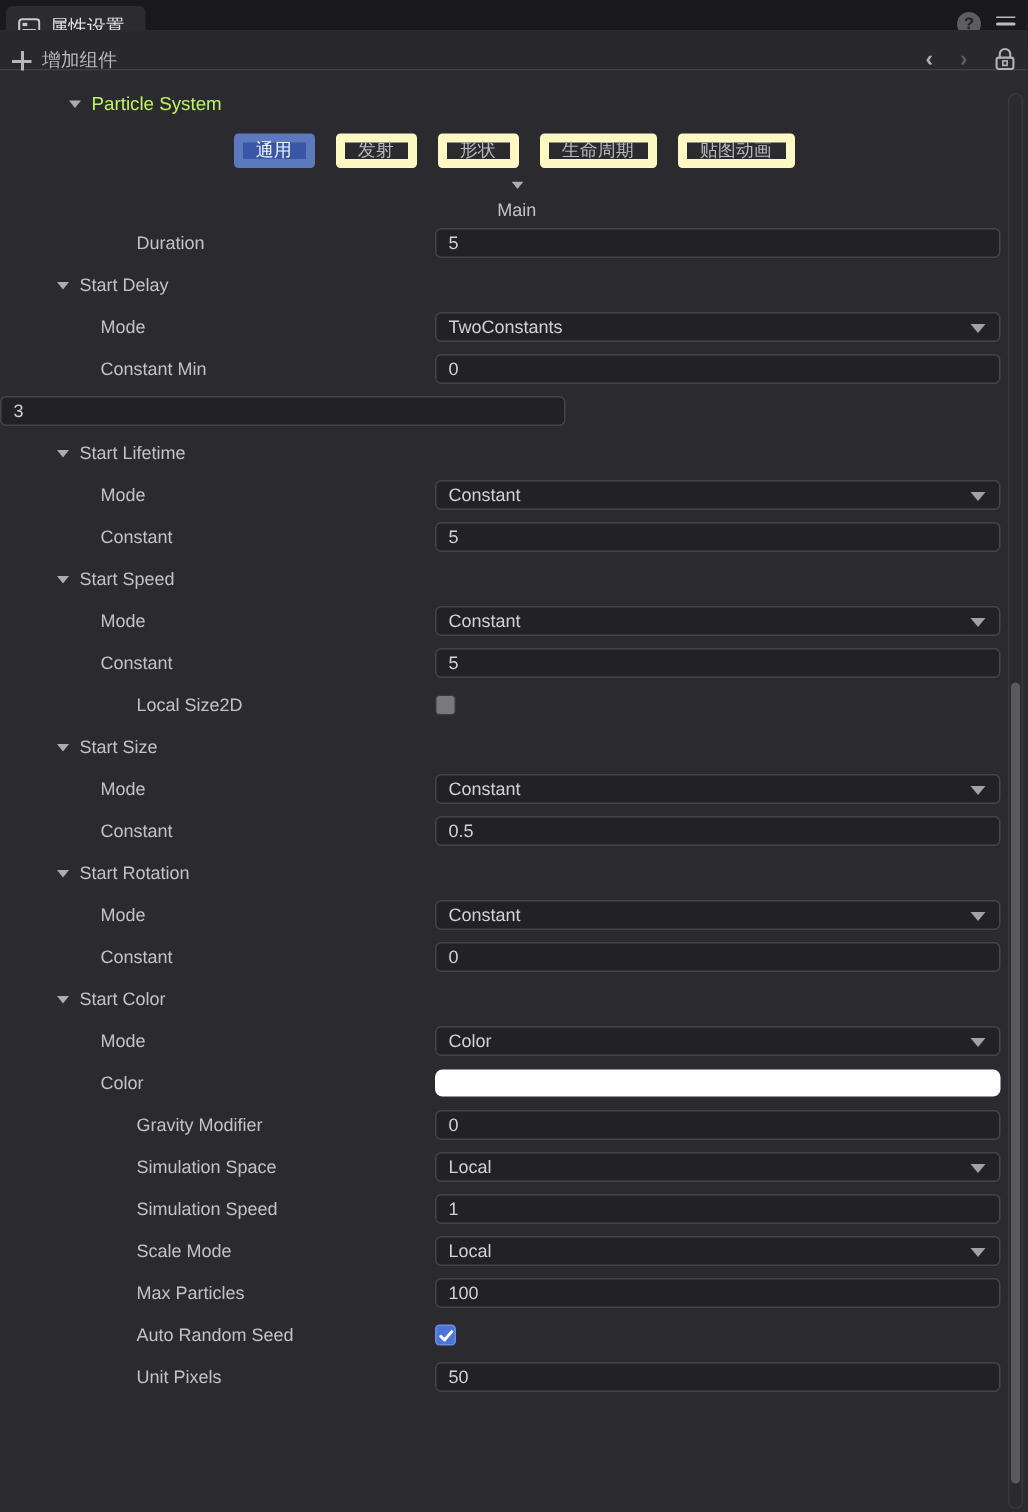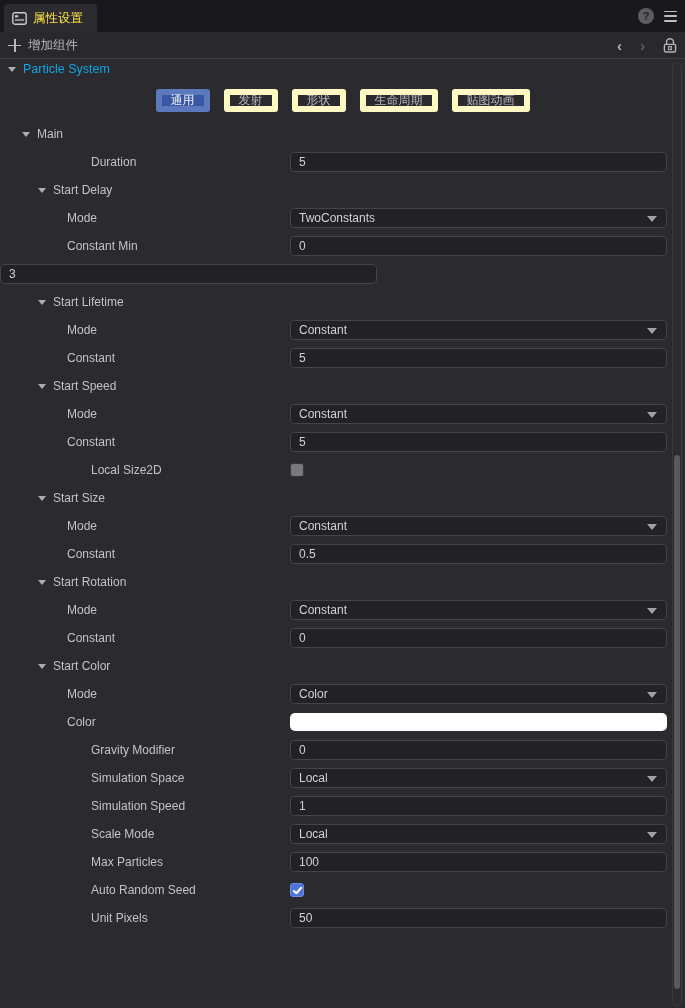--- a/index.html
+++ b/index.html
@@ -7,62 +7,62 @@
   body {
     font-family:"Liberation Sans","DejaVu Sans",sans-serif;
     background:#2b2a2e; color:#c5c4c7; font-size:12px;
     overflow:hidden; position:relative;
   }
   
   .titlebar { position:absolute; top:0; left:0; right:0; height:32px; background:#19181b; }
   .panel-tab {
     position:absolute; left:4px; top:4px; height:28px; padding:0 14px 0 8px;
     background:#2c2b2f; border-radius:4px 4px 0 0;
-    display:flex; align-items:center; gap:6px; color:#fde047; font-size:12.5px;
+    display:flex; align-items:center; gap:6px; color:#e5e5e5; font-size:12.5px;
   }
   .panel-icon { width:15px; height:13px; display:inline-block; }
   .titlebar-right { position:absolute; right:8px; top:0; height:32px; display:flex; align-items:center; gap:10px; }
   .help-circle {
     width:16px; height:16px; border-radius:50%; background:#5d5c60; color:#232226;
     display:flex; align-items:center; justify-content:center; font-size:11px; font-weight:bold; cursor:pointer;
   }
   .menu-lines { width:13px; height:11px; display:flex; flex-direction:column; justify-content:space-between; cursor:pointer; }
   .menu-lines i { display:block; height:1.6px; background:#bdbcbf; border-radius:1px; }
   
   .toolbar {
-    position:absolute; top:32px; left:0; right:0; height:27px; background:#29282c;
-    border-bottom:1px solid #3f3e42; display:flex; align-items:center; padding:0 8px;
+    position:absolute; top:20px; left:0; right:0; height:27px; background:#29282c;
+    border-bottom:1px solid #3f3e42; display:flex; align-items:flex-start; padding:12px 8px;
   }
   .add-component { display:flex; align-items:center; gap:7px; color:#b8b7ba; font-size:12.5px; cursor:pointer; }
   .plus-icon { position:relative; width:13px; height:13px; display:inline-block; }
   .plus-icon:before, .plus-icon:after { content:""; position:absolute; background:#b8b7ba; }
   .plus-icon:before { left:6px; top:0; width:1.6px; height:13px; }
   .plus-icon:after  { left:0; top:6px; width:13px; height:1.6px; }
   .toolbar-right { margin-left:auto; display:flex; align-items:center; gap:18px; }
   .chev { font-size:15px; line-height:1; cursor:pointer; font-weight:bold; }
   .chev.back { color:#b3b2b5; }
   .chev.fwd  { color:#5e5d61; }
   .lock-icon { width:14px; height:15px; display:inline-block; cursor:pointer; }
   
   .content { position:absolute; top:60px; left:0; right:0; bottom:0; }
-  .ps-header { height:18px; display:flex; align-items:center; padding-left:8px; gap:7px; color:#0ea5e9; font-size:12.5px; cursor:pointer; }
+  .ps-header { height:18px; display:flex; align-items:center; padding-left:8px; gap:7px; color:#bef264; font-size:12.5px; cursor:pointer;margin-left:38px; }
   .tri { width:0; height:0; border-left:4.5px solid transparent; border-right:4.5px solid transparent; border-top:5.5px solid #adacb0; display:inline-block; }
   
   .tabs { margin-top:11px; height:24px; display:flex; justify-content:center; gap:14px; }
   .tab-btn {
     height:23px; padding:0 9px; display:flex; align-items:center;
     border:6px solid #fef9c3; border-radius:3px; background:transparent;
     color:#b8b7ba; font-size:12px; cursor:pointer; white-space:nowrap;
   }
   .tab-btn.active { background:#3a57a5; border-color:#5d79bd; color:#f2f4f8; }
   
   .rows { margin-top:7px; }
   .row { height:28px; display:flex; align-items:center; padding-right:18px; }
   .row .label { flex:1; color:#c3c2c5; display:flex; align-items:center; gap:7px; overflow:hidden; white-space:nowrap; }
-  .row.sec1 .label { padding-left:22px; cursor:pointer; }
+  .row.sec1 .label { padding-left:22px; cursor:pointer;flex-direction:column; }
   .row.sec2 .label { padding-left:38px; cursor:pointer; }
   .row.lvl2 .label { padding-left:50px;margin-left:41px; }
   .row.lvl3 .label { padding-left:67px; }
   .ctrl { width:377px; flex:none; display:flex; align-items:center; }
   .field {
     width:100%; height:20px; background:#222125; border:1px solid #45444a; border-radius:4px;
     color:#d2d1d4; font-size:12px; padding:0 8px; display:flex; align-items:center;
     font-family:"Liberation Sans","DejaVu Sans",sans-serif;
   }
   .dropdown { position:relative; cursor:pointer; }

